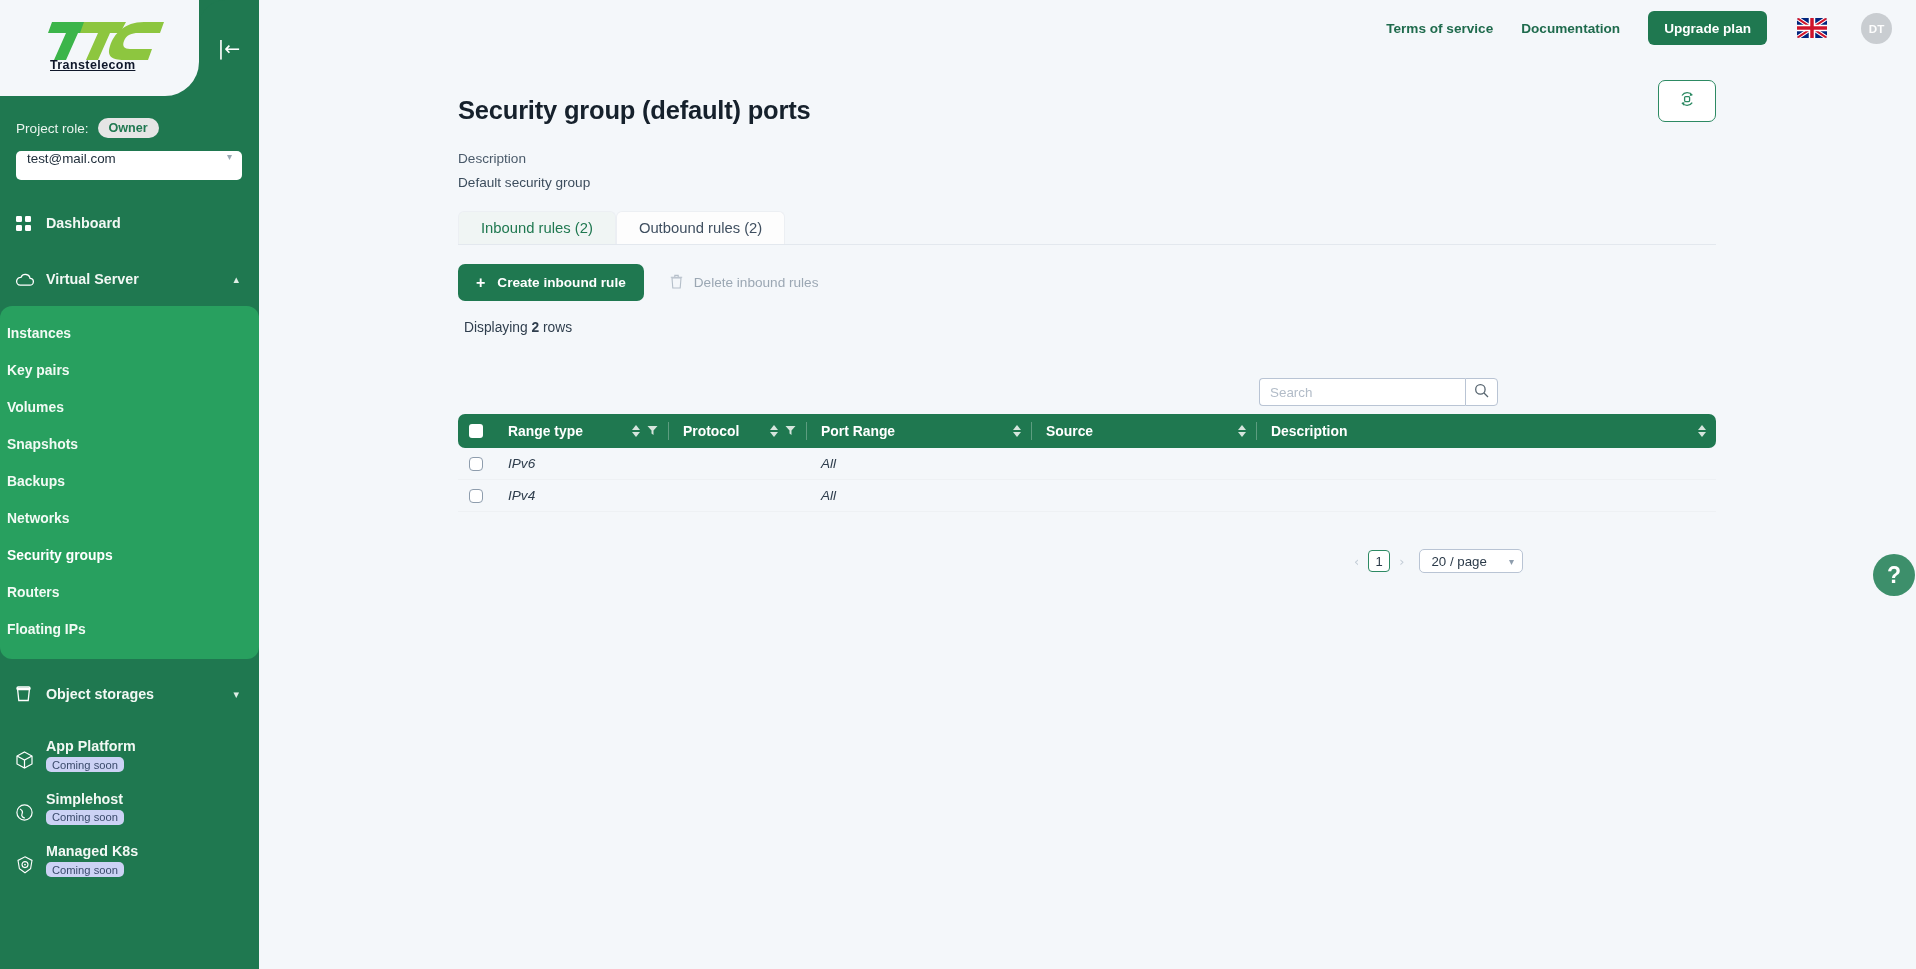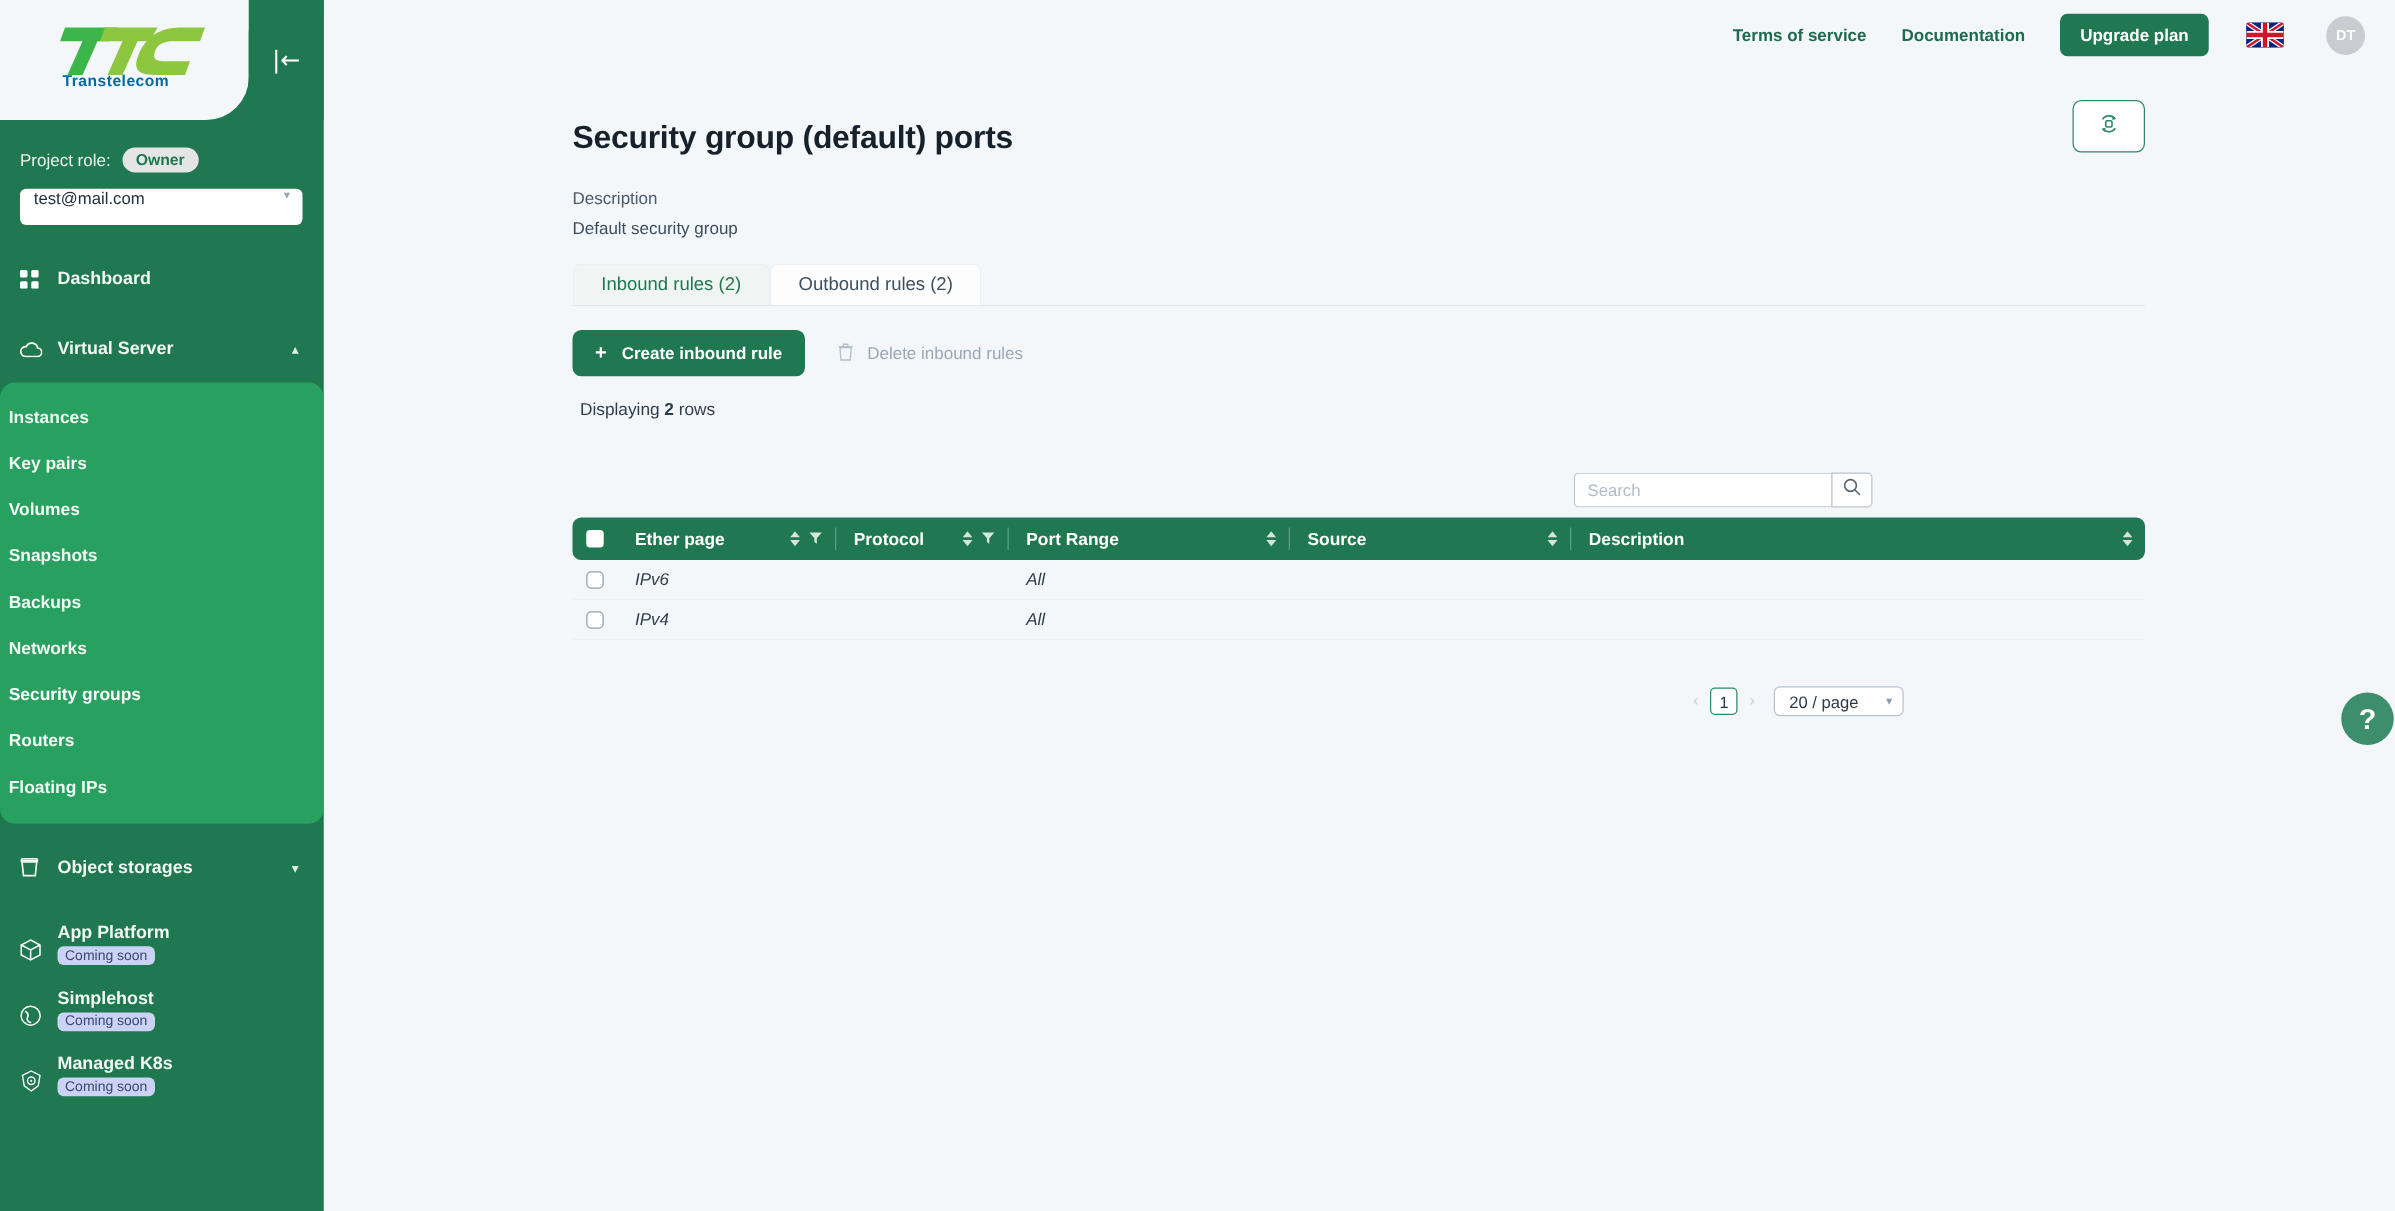--- a/index.html
+++ b/index.html
@@ -24,21 +24,21 @@
     border-bottom-right-radius: 34px;
     width: 199px;
   }
   .logo-wrap {
     position: absolute; left: 48px; top: 18px;
     width: 120px; height: 56px;
   }
   .ttc-sub {
     position: absolute; left: 50px; top: 58px;
     font-size: 12.5px; letter-spacing: .4px;
-    color: #0369a1; font-weight: 700;
+    color: #0f172a; font-weight: 700; text-decoration: underline;
   }
   .collapse-btn {
     position: absolute; left: 199px; top: 0;
     width: 60px; height: 96px;
     display: flex; align-items: center; justify-content: center;
     cursor: pointer;
   }
   .collapse-btn::before{
     content:""; position:absolute; left:0; top:0; width:60px; height:96px;
     background:#1f7850;
@@ -506,21 +506,21 @@
     </div>
   </div>
 
   <div class="table-wrap">
     <div class="thead">
       <div class="chk-cell">
         <div class="chk-head"></div>
       </div>
 
       <div class="th" style="width:174px">
-        <span>Ether page</span>
+        <span>Range type</span>
         <span class="th-tools">
           <span class="sorter">
             <svg width="8" height="5" viewBox="0 0 8 5">
                 <path d="M4 0 L8 5 L0 5 Z" fill="#d6e5dd"></path>
               </svg>
             <svg width="8" height="5" viewBox="0 0 8 5">
                 <path d="M4 5 L0 0 L8 0 Z" fill="#d6e5dd"></path>
               </svg>
           </span>
           <span>

